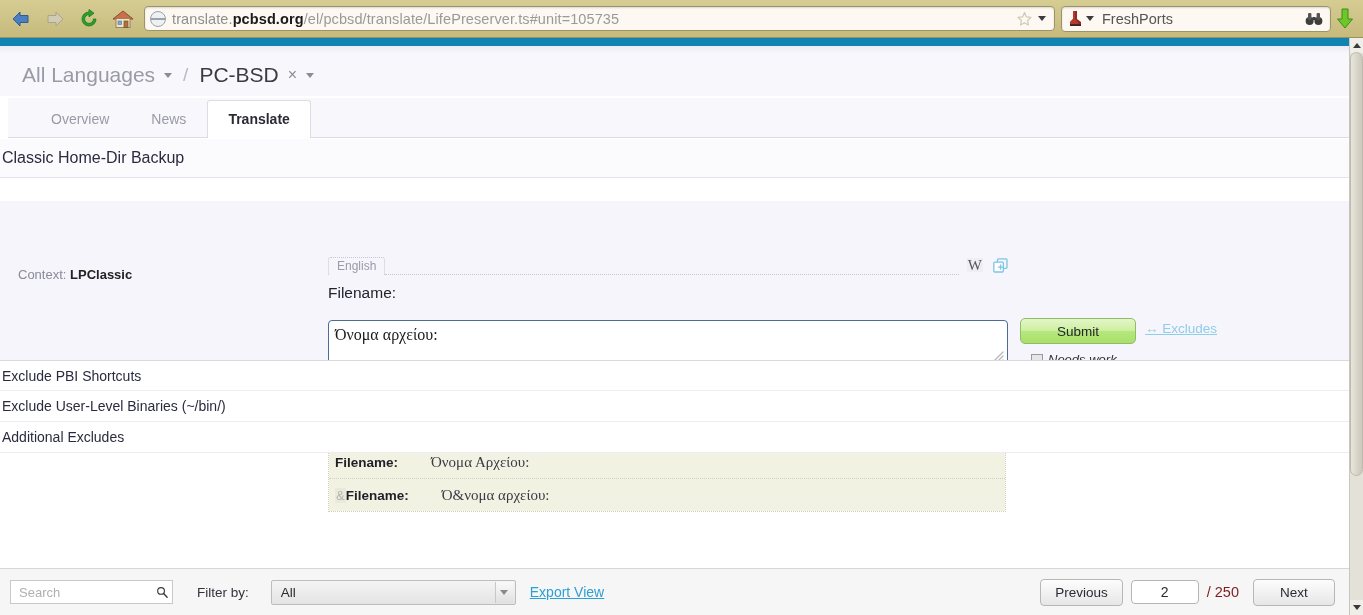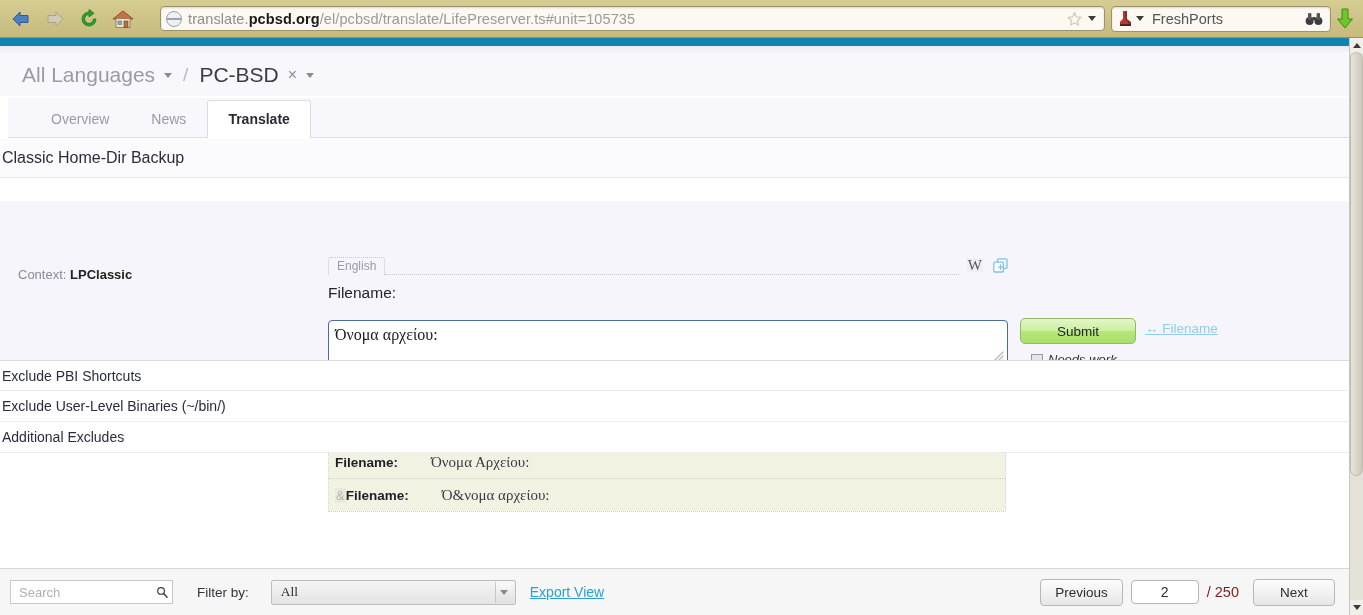--- a/index.html
+++ b/index.html
@@ -36,21 +36,21 @@
     display: flex;
     align-items: center;
     justify-content: center;
     flex: none;
   }
   .arrow-svg { display:block; }
 
   #url-bar {
     flex: 1 1 auto;
     height: 25px;
-    margin: 0 6px 0 20px;
+    margin: 0 6px 0 4px;
     background: #fdf8f2;
     border: 1px solid #9b9468;
     border-radius: 4px;
     box-shadow: inset 0 1px 2px rgba(0,0,0,.14);
     display: flex;
     align-items: center;
     padding: 0 5px;
     box-sizing: border-box;
     min-width: 0;
   }
@@ -79,21 +79,21 @@
   .caret {
     width: 0; height: 0;
     border-left: 4.5px solid transparent;
     border-right: 4.5px solid transparent;
     border-top: 5px solid #3b3b3b;
     flex: none;
     margin: 0 3px;
   }
 
   #search-bar {
-    width: 220px;
+    width: 270px;
     flex: none;
     height: 25px;
     background: #fdf8f2;
     border: 1px solid #9b9468;
     border-radius: 4px;
     box-shadow: inset 0 1px 2px rgba(0,0,0,.14);
     display: flex;
     align-items: center;
     padding: 12px 5px;
     box-sizing: border-box;
@@ -481,21 +481,20 @@
     background: linear-gradient(to bottom, #f4f4f4, #e4e4e4);
     border: 1px solid #bdbdbd;
     border-radius: 2px;
     box-sizing: border-box;
     display: flex;
     align-items: center;
     justify-content: space-between;
     padding: 0 2px 0 9px;
     font-size: 13.5px;
     color: #2b2b33;
-    font-family: Liberation Serif, serif;
   }
   #filter-select .sel-caret {
     width: 17px; height: 21px;
     background: linear-gradient(to bottom, #fafafa, #e0e0e0);
     border-left: 1px solid #c8c8c8;
     display: flex; align-items: center; justify-content: center;
   }
   #filter-select .sel-caret i {
     width: 0; height: 0;
     border-left: 4px solid transparent;
@@ -694,21 +693,21 @@
     </div>
 
     <textarea id="target-textarea" spellcheck="false" style="">Όνομα αρχείου:</textarea>
     <svg id="textarea-grip" width="13" height="13" viewBox="0 0 13 13">
       <path d="M12 3 L3 12 M12 7 L7 12 M12 11 L11 12" stroke="#b6b6be" stroke-width="1.3" stroke-linecap="round"></path>
     </svg>
 
     <a id="add-comment" href="#">Add Comment</a>
 
     <button id="submit-btn">Submit</button>
-    <a id="suggest-link" href="#">↔ Filename</a>
+    <a id="suggest-link" href="#">↔ Excludes</a>
 
     <div id="needs-work-row">
       <span id="needs-work-box"></span>
       <span id="needs-work-label">Needs work</span>
     </div>
 
     <div id="similar-label">Similar translations</div>
 
     <div id="similar-list">
       <div class="sim-row white">

